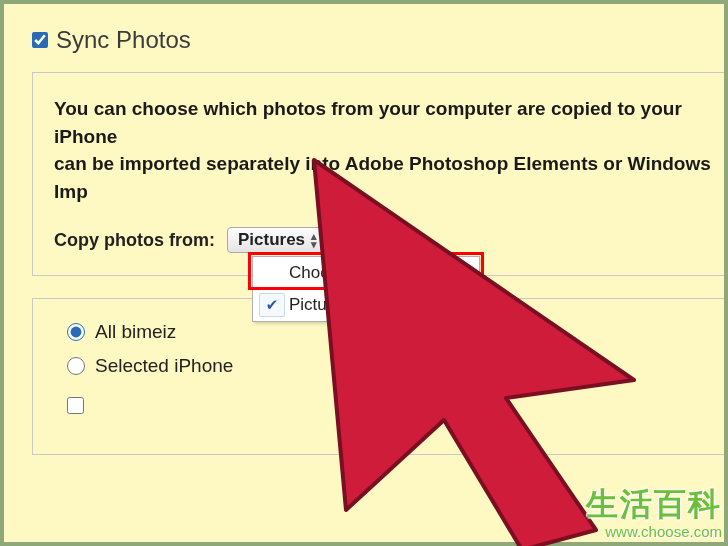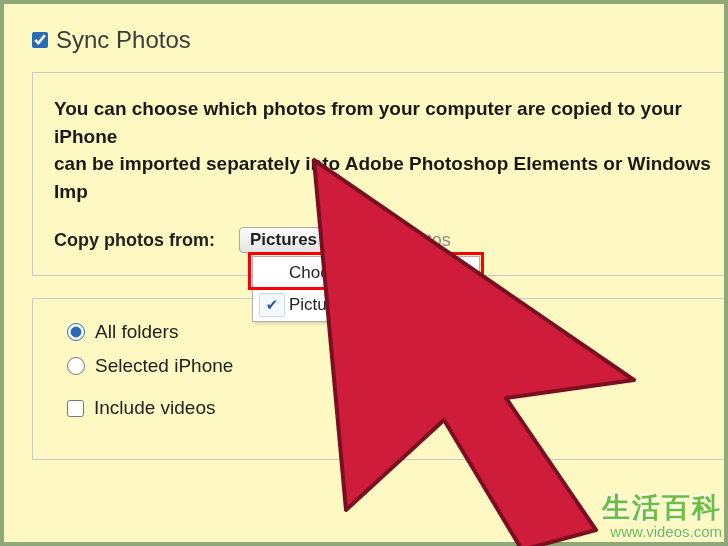--- a/index.html
+++ b/index.html
@@ -48,21 +48,21 @@
     .desc {
       line-height: 1.45;
       color: #1a1a1a;
       font-size: 19px;
       font-weight: 600;
       margin-bottom: 22px;
     }
     .copy-row {
       display: flex;
       align-items: center;
-      gap: 24px;
+      gap: 12px;
       font-size: 18px;
       font-weight: 600;
       position: relative;
     }
     .dropdown-button {
       display: inline-flex;
       align-items: center;
       background: linear-gradient(#fdfdfd, #e4e4e4);
       border: 1px solid #a9a9a9;
       border-radius: 4px;
@@ -164,21 +164,21 @@
     }
     .watermark {
       position: absolute;
       right: 6px;
       bottom: 6px;
       z-index: 30;
       text-align: right;
       pointer-events: none;
     }
     .wm-cn {
-      font-size: 28px;
+      font-size: 32px;
       font-weight: 700;
       color: #6cbf3a;
       text-shadow: 0 0 3px #fff, 1px 1px 0 #fff, -1px -1px 0 #fff;
       letter-spacing: 2px;
     }
     .wm-url {
       font-size: 15px;
       color: #6cbf3a;
       text-shadow: 0 0 2px #fff, 1px 1px 0 #fff;
       margin-top: -4px;
@@ -221,41 +221,40 @@
           <span>Pictures</span>
         </div>
       </div>
       <div class="menu-highlight"></div>
     </div>
   </div>
 
   <div class="panel2">
     <label class="radio-row">
       <input type="radio" name="folders" checked="" style="">
-      <span>All folders</span>
+      <span>All bimeiz</span>
     </label>
     <label class="radio-row">
       <input type="radio" name="folders" style="">
       <span>Selected iPhone</span>
     </label>
     <label class="check-row">
       <input type="checkbox" style="">
-      <span>Include videos</span>
     </label>
   </div>
 
 </div>
 
 <svg class="cursor-overlay" viewBox="0 0 430 400">
   <path d="M 60 10
            L 380 230
            L 252 248
            L 342 380
            L 268 400
            L 190 270
            L 92 360
            Z" fill="#cf1c3a" stroke="#7a0f22" stroke-width="4" stroke-linejoin="round"></path>
 </svg>
 
 <div class="watermark">
   <div class="wm-cn">生活百科</div>
-  <div class="wm-url">www.videos.com</div>
+  <div class="wm-url">www.choose.com</div>
 </div>
 
 </body></html>

